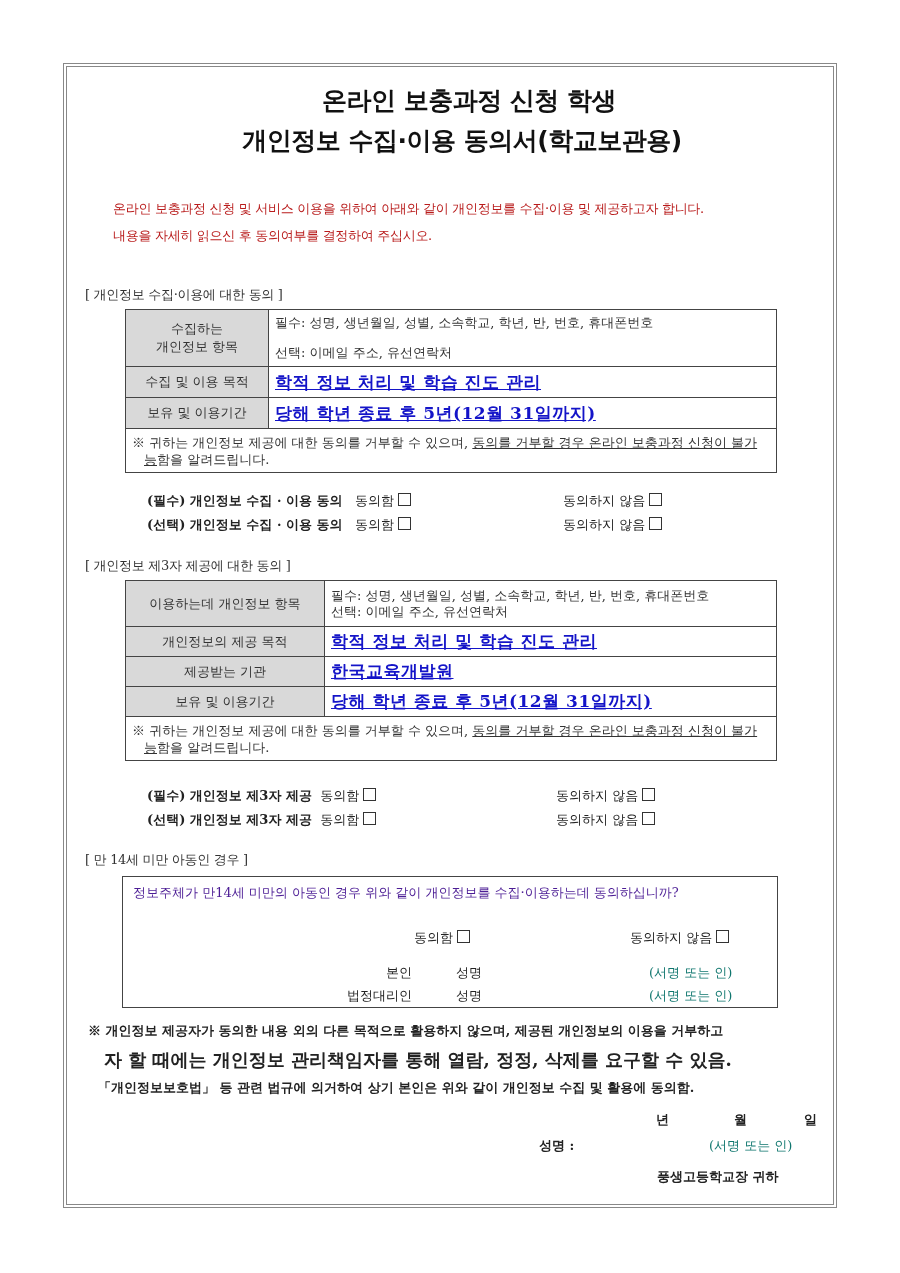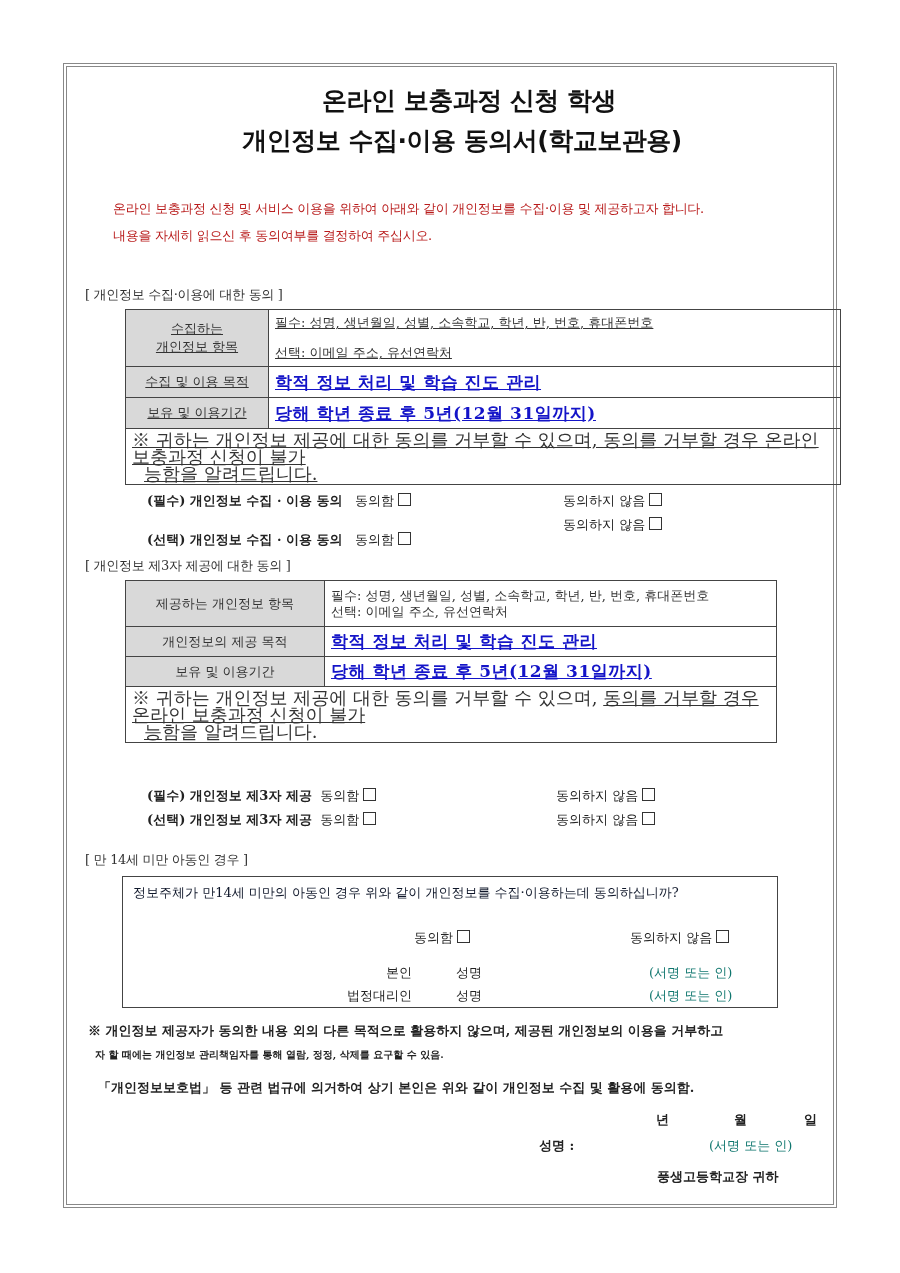--- a/index.html
+++ b/index.html
@@ -8,21 +8,21 @@
   .frame-inner { position: absolute; left: 66px; top: 66px; width: 766px; height: 1137px; border: 1px solid #888; }
   .title { position: absolute; left: 0; width: 900px; text-align: center; font-family: "DejaVu Sans", "Liberation Sans", sans-serif; font-weight: bold; font-size: 25px; color: #111; letter-spacing: -0.5px; }
   .t1 { top: 84px; padding-left: 19px; }
   .t2 { top: 124px; margin-left: 12px; }
   .intro { position: absolute; left: 113px; font-size: 13px; color: #b91c1c; letter-spacing: -0.3px; }
   .section-label { position: absolute; left: 85px; font-size: 13px; color: #333; letter-spacing: -0.3px; }
   table.info { position: absolute; border-collapse: collapse; font-size: 13px; color: #333; }
   table.info td { border: 1px solid #444; padding: 0 6px; vertical-align: middle; }
   table.info td.head { background: #d9d9d9; text-align: center; }
   table.info td.blue { color: #1414c8; font-weight: bold; font-size: 17px; text-decoration: underline; letter-spacing: 0.5px; font-family: "DejaVu Serif", serif; }
-  table.info td.note { font-size: 18px; padding: 2px 6px; line-height: 17px; }
+  table.info td.note { font-size: 13px; padding: 2px 6px; line-height: 17px; }
   .ul { text-decoration: underline; }
   .consent-row { position: absolute; font-size: 13px; color: #222; white-space: nowrap; }
   .consent-row b { font-weight: bold; text-align: center; }
   .box { display: inline-block; width: 11px; height: 11px; border: 1px solid #333; vertical-align: -1px; margin-left: 4px; }
   .child-box { position: absolute; left: 122px; top: 876px; width: 654px; height: 130px; border: 1px solid #444; }
   .abs { position: absolute; font-size: 13px; white-space: nowrap; }
   .gray { color: #0f766e; }
   .bold { font-weight: bold; }
 </style>
 </head>
@@ -32,21 +32,21 @@
 <div class="frame-inner"></div>
 
 <div class="title t1">온라인 보충과정 신청 학생</div>
 <div class="title t2">개인정보 수집·이용 동의서(학교보관용)</div>
 
 <div class="intro" style="top:200px;">온라인 보충과정 신청 및 서비스 이용을 위하여 아래와 같이 개인정보를 수집·이용 및 제공하고자 합니다.</div>
 <div class="intro" style="top:227px;">내용을 자세히 읽으신 후 동의여부를 결정하여 주십시오.</div>
 
 <div class="section-label" style="top:286px;">[ 개인정보 수집·이용에 대한 동의 ]</div>
 
-<table class="info" style="left:125px; top:309px; width:716px;text-decoration:underline;">
+<table class="info" style="left:125px; top:309px; width:652px;">
   <colgroup>
       <col style="width:143px">
       <col>
     </colgroup>
   <tbody>
       <tr style="height:57px;">
     <td class="head">
       <div>수집하는</div>
       <div>개인정보 항목</div>
     </td>
@@ -72,46 +72,50 @@
 </tbody>
   </table>
 
 <div class="consent-row" style="left:147px; top:492px;">
   <b>(필수) 개인정보 수집 · 이용 동의</b>&nbsp;&nbsp;
   <span>동의함</span><span class="box"></span>
 </div>
 <div class="consent-row" style="left:563px; top:492px;">
   <span>동의하지 않음</span><span class="box"></span>
 </div>
-<div class="consent-row" style="left:147px; top:516px;margin-top:15px;">
+<div class="consent-row" style="left:147px; top:516px;">
   <b>(선택) 개인정보 수집 · 이용 동의</b>&nbsp;&nbsp;
   <span>동의함</span><span class="box"></span>
 </div>
 <div class="consent-row" style="left:563px; top:516px;">
   <span>동의하지 않음</span><span class="box"></span>
 </div>
 
 <div class="section-label" style="top:557px;">[ 개인정보 제3자 제공에 대한 동의 ]</div>
 
 <table class="info" style="left:125px; top:580px; width:652px;">
   <colgroup>
       <col style="width:199px">
       <col>
     </colgroup>
   <tbody>
       <tr style="height:46px;">
-    <td class="head">제공하는 개인정보 항목</td>
+    <td class="head">이용하는데 개인정보 항목</td>
     <td style="line-height:16px;">
       <div>필수: 성명, 생년월일, 성별, 소속학교, 학년, 반, 번호, 휴대폰번호</div>
       <div>선택: 이메일 주소, 유선연락처</div>
     </td>
   </tr>
   <tr style="height:30px;">
     <td class="head">개인정보의 제공 목적</td>
     <td class="blue">학적 정보 처리 및 학습 진도 관리</td>
+  </tr>
+  <tr style="height:30px;">
+    <td class="head">제공받는 기관</td>
+    <td class="blue">한국교육개발원</td>
   </tr>
   <tr style="height:30px;">
     <td class="head">보유 및 이용기간</td>
     <td class="blue">당해 학년 종료 후 5년(12월 31일까지)</td>
   </tr>
   <tr style="height:44px;">
     <td colspan="2" class="note">
       <span>※ 귀하는 개인정보 제공에 대한 동의를 거부할 수 있으며, </span><span class="ul">동의를 거부할 경우 온라인 보충과정 신청이 불가</span><br>
       <span style="padding-left:12px;" class="ul">능</span><span>함을 알려드립니다.</span>
     </td>
@@ -130,39 +134,39 @@
   <b>(선택) 개인정보 제3자 제공</b>&nbsp;
   <span>동의함</span><span class="box"></span>
 </div>
 <div class="consent-row" style="left:556px; top:811px;">
   <span>동의하지 않음</span><span class="box"></span>
 </div>
 
 <div class="section-label" style="top:851px;">[ 만 14세 미만 아동인 경우 ]</div>
 
 <div class="child-box"></div>
-<div class="abs" style="left:133px; top:884px; color:#0f172a;text-align:right;">정보주체가 만14세 미만의 아동인 경우 위와 같이 개인정보를 수집·이용하는데 동의하십니까?</div>
+<div class="abs" style="left:133px; top:884px; color:#4c1d95;text-align:right;">정보주체가 만14세 미만의 아동인 경우 위와 같이 개인정보를 수집·이용하는데 동의하십니까?</div>
 
 <div class="abs" style="left:414px; top:929px;">
   <span>동의함</span><span class="box"></span>
 </div>
 <div class="abs" style="left:630px; top:929px;">
   <span>동의하지 않음</span><span class="box"></span>
 </div>
 
 <div class="abs" style="left:330px; top:964px; width:82px; text-align:right;">본인</div>
 <div class="abs" style="left:456px; top:964px;">성명</div>
 <div class="abs gray" style="left:649px; top:964px;">(서명 또는 인)</div>
 
 <div class="abs" style="left:330px; top:987px; width:82px; text-align:right;">법정대리인</div>
 <div class="abs" style="left:456px; top:987px;">성명</div>
 <div class="abs gray" style="left:649px; top:987px;">(서명 또는 인)</div>
 
 <div class="abs bold" style="left:88px; top:1022px; font-size:13px;">※ 개인정보 제공자가 동의한 내용 외의 다른 목적으로 활용하지 않으며, 제공된 개인정보의 이용을 거부하고</div>
-<div class="abs bold" style="left:95px; top:1048px; font-size:10px;">자 할 때에는 개인정보 관리책임자를 통해 열람, 정정, 삭제를 요구할 수 있음.</div>
+<div class="abs bold" style="left:104px; top:1048px; font-size:18px;">자 할 때에는 개인정보 관리책임자를 통해 열람, 정정, 삭제를 요구할 수 있음.</div>
 <div class="abs bold" style="left:98px; top:1079px; font-size:13px;">「개인정보보호법」 등 관련 법규에 의거하여 상기 본인은 위와 같이 개인정보 수집 및 활용에 동의함.</div>
 
 <div class="abs bold" style="left:656px; top:1111px;">년</div>
 <div class="abs bold" style="left:734px; top:1111px;">월</div>
 <div class="abs bold" style="left:804px; top:1111px;">일</div>
 
 <div class="abs bold" style="left:539px; top:1137px;">성명 :</div>
 <div class="abs gray" style="left:709px; top:1137px;">(서명 또는 인)</div>
 
 <div class="abs bold" style="left:657px; top:1168px;">풍생고등학교장 귀하</div>

